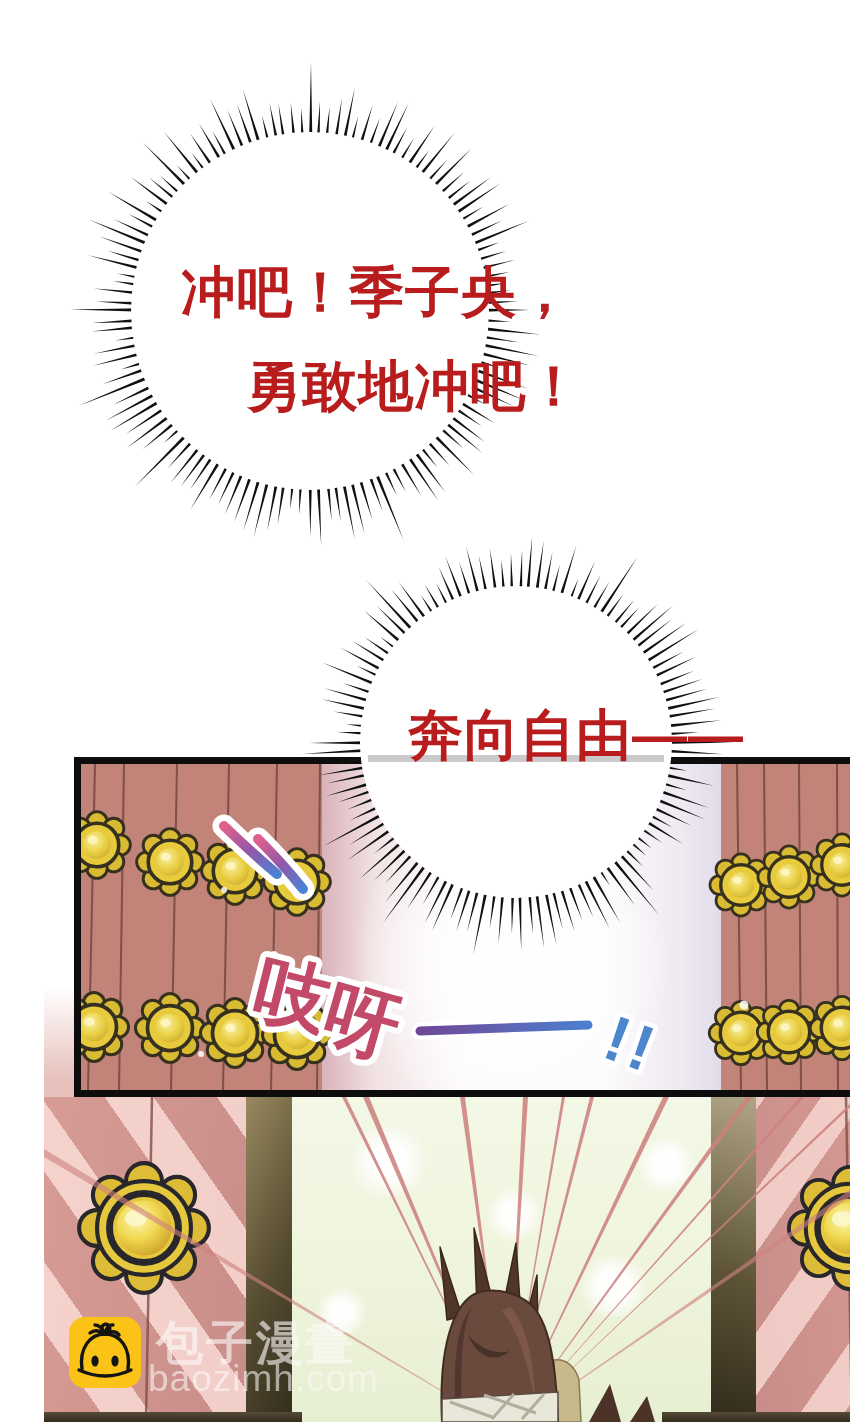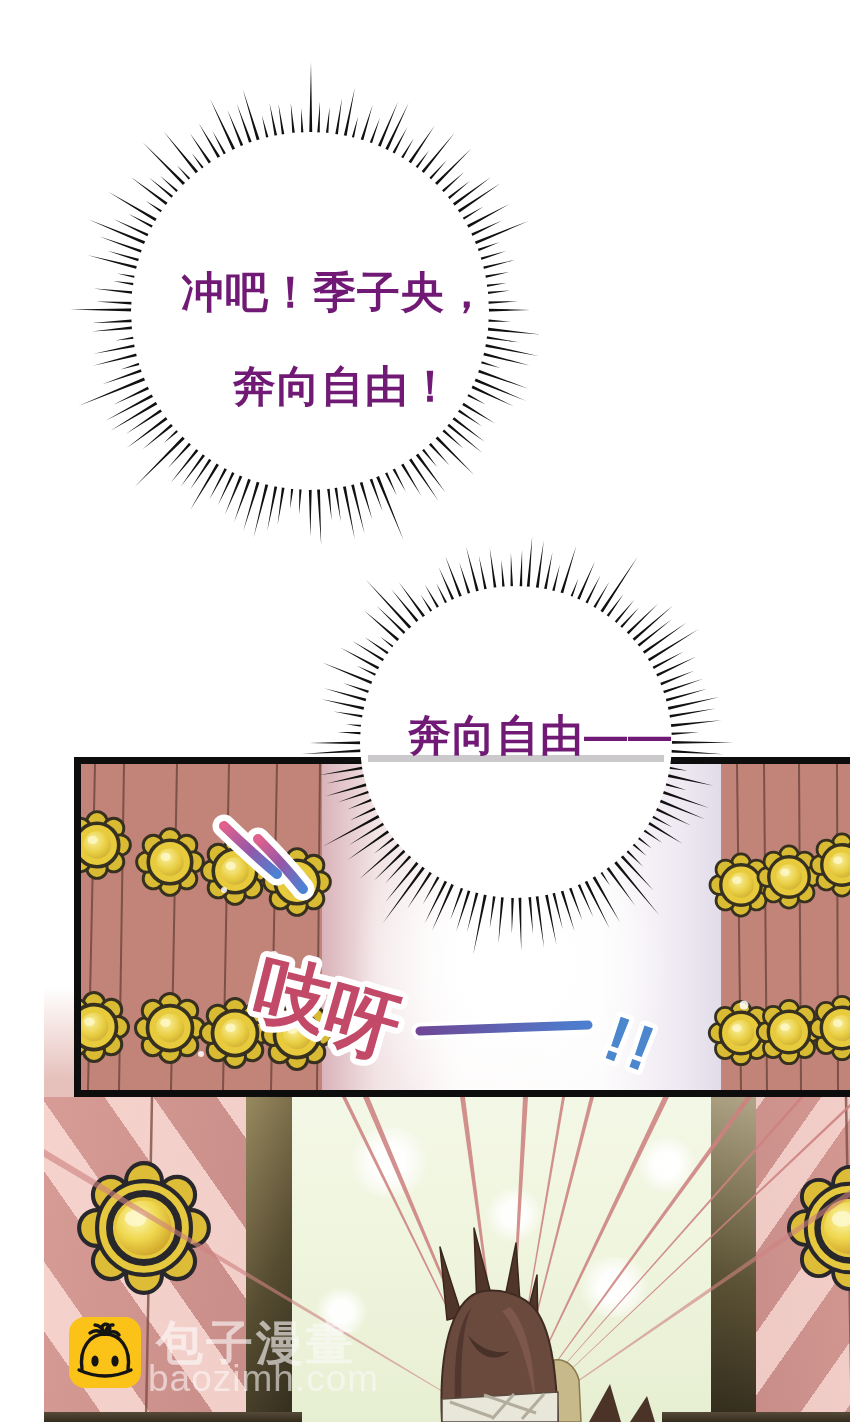--- a/index.html
+++ b/index.html
@@ -5,22 +5,22 @@
   html,body{margin:0;padding:0;background:#888;}
   .page{
     position:relative;width:850px;height:1422px;margin:0 auto;
     background:#ffffff;overflow:hidden;
     font-family:"Liberation Sans",sans-serif;
   }
   .abs{position:absolute;margin-left:44px;}
   
   .burst-svg{position:absolute;left:0;top:0;width:850px;height:1422px;z-index:4;pointer-events:none;}
   .bubble-text{
-    position:absolute;z-index:6;color:#701a75;font-weight:600;
-    font-size:43px;line-height:47px;letter-spacing:1px;white-space:pre;
+    position:absolute;z-index:6;color:#b91c1c;font-weight:600;
+    font-size:55px;line-height:47px;letter-spacing:1px;white-space:pre;
   }
   #bubble1-text{left:181px;top:269px;}
   #bubble2-text{left:408px;top:712px;}
   
   .mid-panel{
     left:30px;top:757px;width:776px;height:326px;z-index:2;
     border:7px solid #0d0d0d;
     background:
       radial-gradient(circle at 430px 200px, rgba(255,255,255,.9) 0 60px, rgba(255,255,255,0) 160px),
       linear-gradient(90deg,#d9b3ba 241px,#f2e3e5 295px,#fdfbfa 380px,#fdfcfc 520px,#efe9f2 600px,#e2dcea 640px);
@@ -249,21 +249,21 @@
 
   <svg class="burst-svg" viewBox="0 0 850 1422">
     <path class="spikes" fill="#111111" d="M478.0 308.5L530.2 309.9L478.0 311.9ZM477.8 318.3L511.4 321.8L477.7 321.8ZM477.3 326.3L540.2 334.5L477.0 329.7ZM476.4 334.2L518.6 342.3L475.9 337.6ZM475.2 341.7L538.3 355.9L474.5 345.1ZM473.5 349.7L529.6 365.4L472.6 353.1ZM471.5 357.4L500.3 367.9L470.5 360.8ZM468.8 365.7L528.3 388.7L467.7 369.0ZM465.7 374.0L526.4 401.1L464.4 377.2ZM462.9 380.6L513.6 406.2L461.4 383.7ZM459.1 388.4L485.7 404.4L457.5 391.4ZM454.5 396.7L495.1 423.5L452.7 399.7ZM450.5 403.0L482.0 426.2L448.6 405.9ZM445.5 410.3L484.9 442.0L443.4 413.1ZM440.8 416.5L482.4 453.0L438.6 419.1ZM436.3 421.8L463.5 448.5L434.0 424.4ZM430.1 428.4L474.2 474.9L427.7 430.9ZM423.9 434.5L449.6 465.6L421.3 436.9ZM417.5 440.1L437.3 467.3L414.8 442.3ZM411.8 444.6L445.5 492.6L409.0 446.7ZM405.5 449.2L438.5 501.1L402.6 451.1ZM398.1 454.0L421.5 496.3L395.1 455.8ZM390.2 458.6L405.8 491.8L387.1 460.2ZM383.1 462.3L396.8 495.5L379.9 463.8ZM375.1 465.9L403.9 540.9L371.9 467.2ZM368.9 468.3L382.7 511.6L365.6 469.5ZM359.7 471.5L372.3 519.8L356.3 472.5ZM351.6 473.8L364.6 534.0L348.3 474.6ZM344.0 475.5L354.8 539.3L340.6 476.2ZM336.0 477.0L340.8 521.5L332.6 477.5ZM329.0 477.9L331.7 520.5L325.6 478.3ZM319.7 478.7L321.2 545.2L316.3 478.9ZM312.0 479.0L310.4 537.1L308.5 479.0ZM302.7 478.8L299.1 514.6L299.3 478.7ZM295.0 478.3L290.1 509.1L291.5 478.0ZM286.5 477.4L277.6 524.8L283.1 476.8ZM279.6 476.2L267.2 531.1L276.2 475.6ZM271.1 474.4L253.6 537.5L267.8 473.6ZM262.9 472.3L243.2 531.2L259.6 471.3ZM254.8 469.7L234.0 522.3L251.5 468.5ZM246.8 466.7L224.9 514.7L243.6 465.3ZM239.5 463.5L218.0 504.9L236.4 462.0ZM232.4 460.0L209.2 499.7L229.3 458.4ZM224.8 455.8L190.1 510.1L221.9 454.0ZM217.7 451.4L190.1 489.5L214.9 449.5ZM211.8 447.3L180.6 486.7L209.0 445.2ZM205.5 442.6L170.5 483.0L202.8 440.4ZM198.6 436.7L167.5 468.5L196.0 434.4ZM192.6 431.2L134.5 486.9L190.1 428.7ZM186.5 424.9L163.9 442.9L184.2 422.3ZM181.6 419.3L142.7 449.2L179.4 416.6ZM176.5 413.0L126.8 448.0L174.4 410.2ZM171.3 405.8L125.8 434.1L169.4 402.9ZM166.8 398.9L110.4 430.7L165.0 395.9ZM162.8 392.0L105.5 420.8L161.2 389.0ZM159.1 384.8L113.3 404.7L157.6 381.6ZM155.2 376.4L78.3 406.1L153.9 373.2ZM152.2 368.5L102.4 384.2L151.0 365.3ZM150.0 362.4L120.7 369.6L149.0 359.1ZM147.5 353.8L93.0 365.8L146.7 350.4ZM145.5 345.3L93.8 353.8L144.9 341.9ZM144.2 337.8L115.6 340.4L143.6 334.4ZM142.9 328.4L91.9 331.4L142.6 324.9ZM142.4 322.0L92.1 323.0L142.2 318.5ZM142.0 311.7L70.1 309.6L142.0 308.3ZM142.1 305.4L96.0 301.6L142.2 301.9ZM142.7 295.3L93.8 288.5L143.1 291.9ZM143.7 287.4L113.2 281.0L144.2 283.9ZM144.8 280.6L117.2 273.5L145.4 277.2ZM146.6 271.8L87.9 255.2L147.5 268.4ZM148.5 264.8L107.4 250.8L149.5 261.5ZM151.0 256.6L99.5 236.6L152.2 253.4ZM154.1 248.5L88.6 219.5L155.4 245.3ZM157.1 241.3L113.4 219.0L158.6 238.2ZM161.1 233.3L128.2 213.7L162.7 230.2ZM164.5 227.0L108.2 191.7L166.3 224.0ZM169.5 218.9L146.0 201.1L171.4 216.0ZM174.4 211.8L130.8 177.0L176.5 209.0ZM179.6 205.1L149.2 177.7L181.8 202.5ZM184.1 199.8L160.0 175.7L186.4 197.2ZM190.5 192.9L142.6 142.2L192.9 190.5ZM195.5 188.1L176.9 165.2L198.0 185.8ZM202.5 181.9L163.7 131.5L205.2 179.7ZM207.9 177.6L191.8 153.2L210.7 175.5ZM214.5 172.8L189.9 133.3L217.4 170.8ZM222.9 167.4L198.7 123.2L225.9 165.6ZM228.4 164.1L212.4 131.0L231.5 162.5ZM236.8 159.8L210.1 99.1L239.9 158.3ZM244.5 156.3L227.4 110.0L247.7 155.0ZM252.4 153.2L236.8 103.7L255.7 152.0ZM259.6 150.7L242.9 89.5L263.0 149.7ZM268.2 148.3L261.9 115.4L271.6 147.5ZM276.2 146.4L269.5 103.0L279.6 145.8ZM283.0 145.2L278.4 103.8L286.4 144.7ZM292.8 143.9L290.7 102.7L296.3 143.6ZM301.0 143.2L301.2 108.0L304.4 143.1ZM309.0 143.0L311.0 61.9L312.4 143.0ZM316.3 143.1L320.0 101.2L319.7 143.3ZM324.4 143.6L329.7 106.7L327.8 143.9ZM333.3 144.6L342.0 98.3L336.7 145.1ZM341.4 146.0L354.9 87.6L344.8 146.6ZM348.7 147.5L358.1 116.4L352.0 148.3ZM357.2 149.8L372.7 104.8L360.5 150.8ZM365.6 152.5L380.1 117.5L368.8 153.6ZM373.5 155.5L398.1 101.6L376.7 156.8ZM380.4 158.5L408.8 102.7L383.5 160.0ZM387.1 161.7L407.4 126.9L390.1 163.3ZM395.1 166.2L413.9 138.3L398.1 168.0ZM402.3 170.6L434.6 125.7L405.2 172.6ZM408.8 175.1L429.1 150.6L411.6 177.2ZM414.5 179.5L454.7 132.7L417.2 181.6ZM421.7 185.5L447.0 160.1L424.2 187.8ZM427.1 190.5L471.3 148.5L429.5 193.0ZM433.6 197.2L463.9 172.2L435.9 199.8ZM439.2 203.6L470.2 180.7L441.4 206.3ZM444.0 209.6L491.1 176.9L446.0 212.4ZM448.6 216.0L500.6 183.2L450.5 218.9ZM453.0 222.9L483.6 206.5L454.8 225.8ZM457.2 230.1L509.4 204.1L458.9 233.2ZM461.2 237.7L502.1 220.4L462.7 240.9ZM464.7 245.4L528.6 220.9L466.0 248.6ZM467.3 252.1L499.5 242.3L468.5 255.4ZM470.2 260.3L506.1 251.1L471.2 263.6ZM472.6 268.7L514.6 260.0L473.4 272.0ZM474.5 277.1L509.4 272.0L475.2 280.5ZM476.1 285.5L506.4 283.0L476.5 289.0ZM476.9 292.2L509.9 290.6L477.3 295.7ZM477.7 301.4L518.2 301.2L477.9 304.8Z"></path>
     <circle cx="310" cy="311" r="179" fill="#ffffff"></circle>
     <path class="spikes" fill="#111111" d="M661.0 740.7L733.3 742.6L661.0 744.1ZM660.8 748.9L723.3 754.2L660.6 752.2ZM660.2 757.0L702.7 763.7L659.8 760.4ZM659.3 764.4L687.5 770.8L658.7 767.7ZM657.9 771.6L713.7 785.7L657.2 774.9ZM656.0 779.8L686.7 790.3L655.1 783.1ZM653.8 787.3L709.2 808.0L652.7 790.5ZM650.9 795.3L705.1 819.2L649.6 798.4ZM647.6 803.0L691.4 825.7L646.1 806.0ZM644.0 810.0L672.7 827.6L642.4 813.0ZM640.6 816.1L682.6 843.7L638.9 819.0ZM636.3 822.9L662.4 843.0L634.4 825.7ZM631.2 830.1L651.8 848.4L629.1 832.8ZM626.4 836.1L646.6 855.9L624.1 838.6ZM620.7 842.3L643.2 866.7L618.4 844.7ZM615.8 847.2L653.8 890.7L613.3 849.5ZM609.7 852.7L659.3 915.3L607.1 854.8ZM602.7 858.2L635.1 905.6L600.0 860.2ZM596.8 862.4L610.1 885.8L594.0 864.2ZM589.9 866.8L620.1 922.6L586.9 868.5ZM582.5 870.8L609.8 928.9L579.5 872.3ZM576.0 874.0L593.4 917.5L573.0 875.3ZM568.0 877.3L582.3 920.6L564.9 878.5ZM560.4 880.0L574.6 931.4L557.2 881.0ZM552.7 882.3L562.8 929.6L549.5 883.1ZM546.0 883.9L556.5 944.9L542.7 884.5ZM537.3 885.4L544.1 947.9L534.0 885.9ZM530.5 886.3L533.0 934.0L527.1 886.6ZM521.3 886.9L521.3 951.1L518.0 887.0ZM514.5 887.0L511.8 933.8L511.1 886.9ZM505.0 886.6L498.4 943.4L501.7 886.3ZM497.5 885.8L489.7 928.6L494.1 885.3ZM489.1 884.5L473.2 954.7L485.8 883.8ZM481.4 882.8L467.0 931.9L478.1 882.0ZM474.0 880.8L456.1 931.8L470.8 879.8ZM467.3 878.6L450.3 919.8L464.2 877.4ZM458.6 875.1L431.9 931.0L455.5 873.8ZM452.3 872.3L424.6 923.5L449.3 870.7ZM445.2 868.5L422.8 904.2L442.3 866.9ZM438.1 864.3L407.0 908.9L435.3 862.5ZM431.4 859.8L382.9 922.9L428.7 857.8ZM425.6 855.4L385.4 902.0L423.0 853.2ZM418.8 849.6L385.3 883.2L416.3 847.3ZM413.4 844.4L374.0 880.4L411.0 842.0ZM408.0 838.7L359.4 879.1L405.8 836.2ZM403.1 833.0L374.2 853.5L401.0 830.3ZM398.2 826.5L347.6 859.9L396.3 823.8ZM393.5 819.5L348.7 845.2L391.7 816.7ZM389.3 812.5L322.8 846.5L387.7 809.5ZM385.6 805.4L349.7 820.5L384.1 802.3ZM382.0 797.5L347.4 809.5L380.8 794.3ZM379.2 790.0L338.0 802.2L378.1 786.9ZM377.0 783.4L325.6 796.3L376.1 780.1ZM374.8 774.8L326.6 783.6L374.0 771.5ZM373.3 767.8L318.8 775.3L372.8 764.5ZM372.1 760.1L330.5 763.1L371.8 756.8ZM371.3 751.8L301.8 754.1L371.1 748.5ZM371.0 744.4L309.5 743.0L371.0 741.1ZM371.1 735.5L337.2 731.9L371.3 732.1ZM371.6 728.5L345.9 724.2L372.0 725.2ZM372.7 719.7L333.6 711.5L373.3 716.4ZM374.1 712.4L321.8 699.2L374.8 709.1ZM375.9 704.5L324.2 688.3L376.8 701.3ZM378.2 696.9L343.0 683.1L379.3 693.7ZM381.2 688.6L322.2 662.6L382.5 685.5ZM384.5 680.9L356.8 665.8L386.0 677.9ZM387.5 674.9L340.2 647.5L389.1 671.9ZM391.8 667.2L352.3 640.9L393.5 664.4ZM395.9 660.8L364.7 637.2L397.8 658.0ZM400.4 654.5L380.2 636.8L402.4 651.9ZM405.3 648.4L364.0 610.4L407.5 645.8ZM411.2 641.8L376.6 605.7L413.5 639.4ZM416.3 636.7L366.1 579.9L418.8 634.4ZM423.0 630.8L391.1 589.1L425.6 628.6ZM428.9 626.1L398.7 582.1L431.6 624.1ZM435.8 621.2L420.5 594.4L438.6 619.4ZM441.9 617.4L424.8 584.4L444.8 615.7ZM449.4 613.2L436.3 583.3L452.4 611.7ZM455.8 610.1L438.7 567.3L458.9 608.7ZM462.8 607.1L445.3 556.3L466.0 605.9ZM470.7 604.3L459.2 562.3L473.9 603.2ZM478.5 601.9L466.1 546.8L481.7 601.1ZM486.0 600.1L478.8 555.5L489.3 599.5ZM494.9 598.5L489.7 548.1L498.2 598.1ZM502.6 597.6L501.3 559.7L506.0 597.3ZM510.4 597.1L510.9 553.1L513.7 597.0ZM518.9 597.0L522.1 550.0L522.2 597.1ZM525.7 597.3L532.2 536.4L529.1 597.6ZM534.1 598.1L543.8 540.5L537.5 598.6ZM541.7 599.3L552.5 552.0L545.0 599.9ZM549.2 600.8L559.9 564.4L552.4 601.7ZM557.0 602.9L576.3 545.8L560.2 603.9ZM566.1 605.9L578.4 578.4L569.2 607.1ZM572.5 608.5L595.0 561.2L575.6 609.8ZM580.1 611.9L600.5 575.2L583.0 613.4ZM587.5 615.9L609.2 582.0L590.4 617.6ZM594.2 619.9L637.8 556.6L597.0 621.7ZM599.9 623.8L623.6 594.1L602.7 625.7ZM607.4 629.5L634.4 599.7L610.0 631.6ZM612.6 633.9L639.3 607.2L615.1 636.2ZM618.7 639.7L658.0 603.8L621.1 642.1ZM624.3 645.6L673.0 605.4L626.5 648.1ZM628.9 651.0L672.1 619.1L631.0 653.6ZM633.8 657.5L686.4 622.7L635.7 660.2ZM638.5 664.4L698.8 629.1L640.2 667.2ZM642.8 671.6L683.8 651.4L644.4 674.6ZM646.3 678.4L696.5 656.5L647.7 681.4ZM650.0 686.6L694.1 670.8L651.3 689.7ZM652.8 694.0L703.3 678.7L653.9 697.1ZM655.2 701.5L707.4 688.7L656.1 704.7ZM657.2 709.1L719.5 697.1L658.0 712.4ZM658.7 716.4L715.7 708.6L659.3 719.7ZM660.0 725.0L721.5 720.2L660.4 728.4ZM660.7 732.7L699.0 732.3L660.9 736.0Z"></path>
     <circle cx="516" cy="742" r="156" fill="#ffffff"></circle>
     <rect x="368" y="755" width="296" height="7" fill="#c6c3c8" opacity="0.9"></rect>
   </svg>
 
   <div class="bubble-text" id="bubble1-text"><span>冲吧！季子央，</span><br>
-    <span>奔向自由！</span></div>
+    <span>勇敢地冲吧！</span></div>
   <div class="bubble-text" id="bubble2-text"><span>奔向自由——</span></div>
 
   <div class="watermark abs" style="left:0;top:0;width:850px;height:1422px;pointer-events:none;">
     <div class="wm-logo">
       <svg viewBox="0 0 72 71" width="72" height="71">
         <g fill="none" stroke="#141414" stroke-width="3.4" stroke-linecap="round">
           <path d="M13,52 C10,31 21,17 36,17 C51,17 62,31 59,52"></path>
           <path d="M10,53 Q36,65 62,53"></path>
           <path d="M36,17 q-9,-6 -15,-1"></path>
           <path d="M36,17 q-4,-9 -10,-9"></path>

